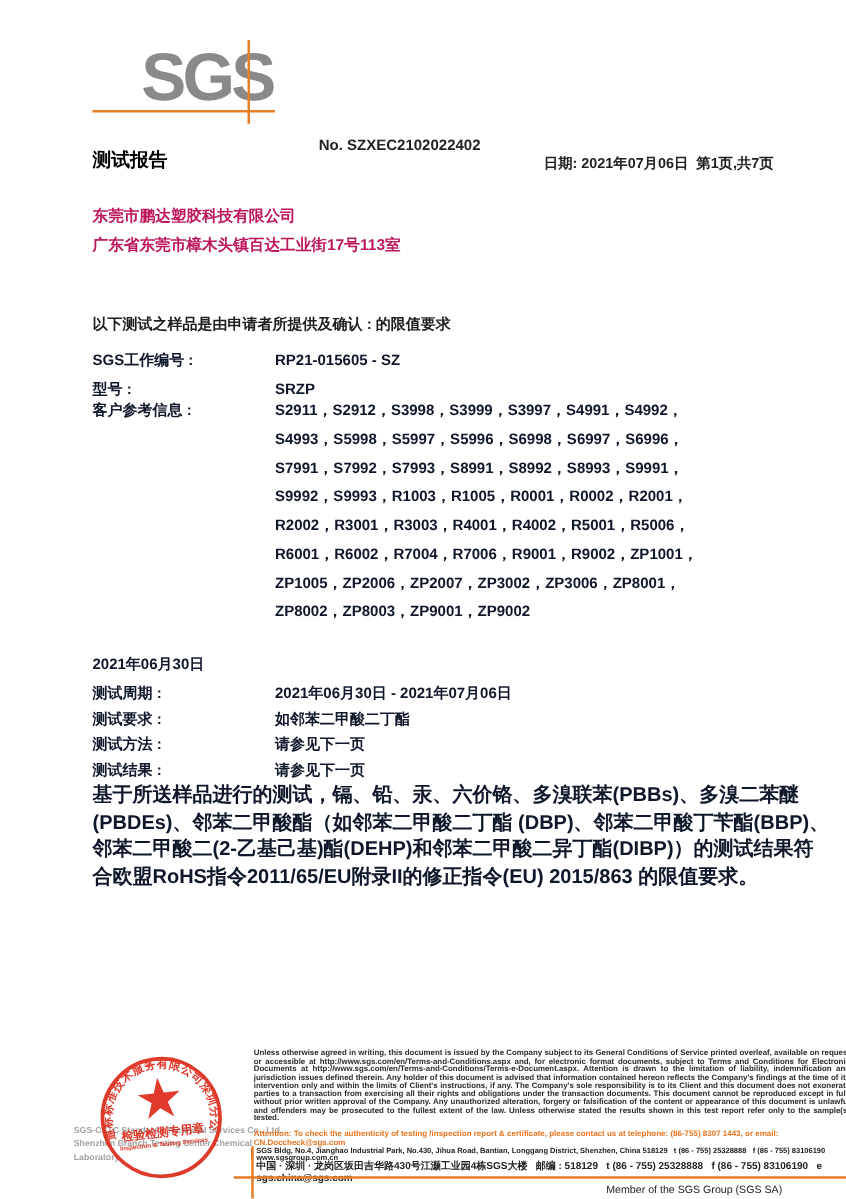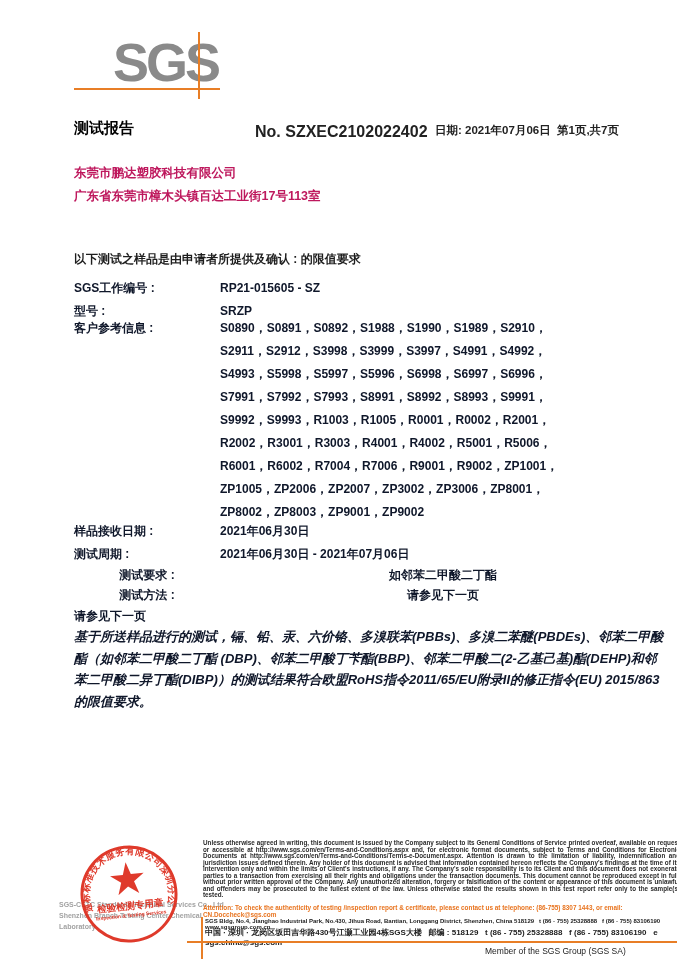--- a/index.html
+++ b/index.html
@@ -12,40 +12,40 @@
   .abs { position:absolute; }
 
   
   .logo-text { left:96px; top:36px; font-size:54px; line-height:52px;
     font-weight:bold; color:#8a8a8a; letter-spacing:-3px; }
   .logo-hline { left:57px; top:88px; width:146px; height:2px; background:#e87e26; }
   .logo-vline { left:181px; top:32px; width:2px; height:67px; background:#e87e26; }
 
   
   .title    { left:57px;  top:119px; font-size:15px; font-weight:bold; color:#000000; }
-  .report-no{ left:238px; top:123px; font-size:16px; font-weight:bold; }
+  .report-no{ left:238px; top:109px; font-size:12px; font-weight:bold; }
   .date     { left:418px; top:123px; font-size:11.5px; font-weight:bold; }
   .page-info{ left:540px; top:123px; font-size:11.5px; font-weight:bold; }
 
   .applicant { left:57px; top:162px; font-size:12.5px; font-weight:bold; line-height:23px; color:#be185d; }
 
   .sample-statement { left:57px; top:251px; font-size:12px; font-weight:bold; color:#1e1e1e; }
 
   .grp { left:57px; width:592px; font-size:12px; font-weight:bold; color:#0f172a; }
   .frow { display:flex; line-height:23px; }
   .frow .lbl { width:146px; flex:none; }
   .frow .val { flex:1; }
   .grp-job  { top:277px; }
   .grp-ref  { top:317px; }
   .grp-recv { top:520px; }
   .grp-req  { top:565px; }
-  .grp-req .frow { line-height:20px;text-align:center; }
+  .grp-req .frow { line-height:20px; }
   .grp-res  { top:605px; }
   .grp-conc { top:626px; }
-  .grp-conc .val { line-height:21.5px; font-size:13px;font-style:italic; }
+  .grp-conc .val { line-height:21.5px; font-size:16px; }
 
   
   .lab-gray { left:42px; top:899px; width:180px; font-size:7px; line-height:11px;
     color:#a2a2a2; font-weight:bold; }
   .stamp { left:62px; top:844px; width:100px; height:100px;
     transform:rotate(-6deg); opacity:0.92; }
   .disclaimer { left:186px; top:840px; width:477px; font-size:6.3px; line-height:6.5px;
     text-align:justify; color:#2b2b2b; font-weight:bold; }
   .attention { left:186px; top:904px; width:477px; font-size:6.4px; line-height:7px;
     color:#e8731e; font-weight:bold; }
@@ -85,36 +85,34 @@
     <div class="frow">
       <div class="lbl">型号 :</div>
       <div class="val">SRZP</div>
     </div>
   </div>
 
   <div class="abs grp grp-ref">
     <div class="frow">
       <div class="lbl">客户参考信息 :</div>
       <div class="val">
-        <div>S0890，S0891，S0892，S1988，S1990，S1989，S2910，</div>
         <div>S2911，S2912，S3998，S3999，S3997，S4991，S4992，</div>
         <div>S4993，S5998，S5997，S5996，S6998，S6997，S6996，</div>
         <div>S7991，S7992，S7993，S8991，S8992，S8993，S9991，</div>
         <div>S9992，S9993，R1003，R1005，R0001，R0002，R2001，</div>
         <div>R2002，R3001，R3003，R4001，R4002，R5001，R5006，</div>
         <div>R6001，R6002，R7004，R7006，R9001，R9002，ZP1001，</div>
         <div>ZP1005，ZP2006，ZP2007，ZP3002，ZP3006，ZP8001，</div>
         <div>ZP8002，ZP8003，ZP9001，ZP9002</div>
       </div>
     </div>
   </div>
 
   <div class="abs grp grp-recv">
     <div class="frow">
-      <div class="lbl">样品接收日期 :</div>
       <div class="val">2021年06月30日</div>
     </div>
     <div class="frow">
       <div class="lbl">测试周期 :</div>
       <div class="val">2021年06月30日 - 2021年07月06日</div>
     </div>
   </div>
 
   <div class="abs grp grp-req">
     <div class="frow">
@@ -122,20 +120,21 @@
       <div class="val">如邻苯二甲酸二丁酯</div>
     </div>
     <div class="frow">
       <div class="lbl">测试方法 :</div>
       <div class="val">请参见下一页</div>
     </div>
   </div>
 
   <div class="abs grp grp-res">
     <div class="frow">
+      <div class="lbl">测试结果 :</div>
       <div class="val">请参见下一页</div>
     </div>
   </div>
 
   <div class="abs grp grp-conc">
     <div class="frow">
       <div class="val">基于所送样品进行的测试，镉、铅、汞、六价铬、多溴联苯(PBBs)、多溴二苯醚(PBDEs)、邻苯二甲酸酯（如邻苯二甲酸二丁酯 (DBP)、邻苯二甲酸丁苄酯(BBP)、邻苯二甲酸二(2-乙基己基)酯(DEHP)和邻苯二甲酸二异丁酯(DIBP)）的测试结果符合欧盟RoHS指令2011/65/EU附录II的修正指令(EU) 2015/863 的限值要求。</div>
     </div>
   </div>
 

